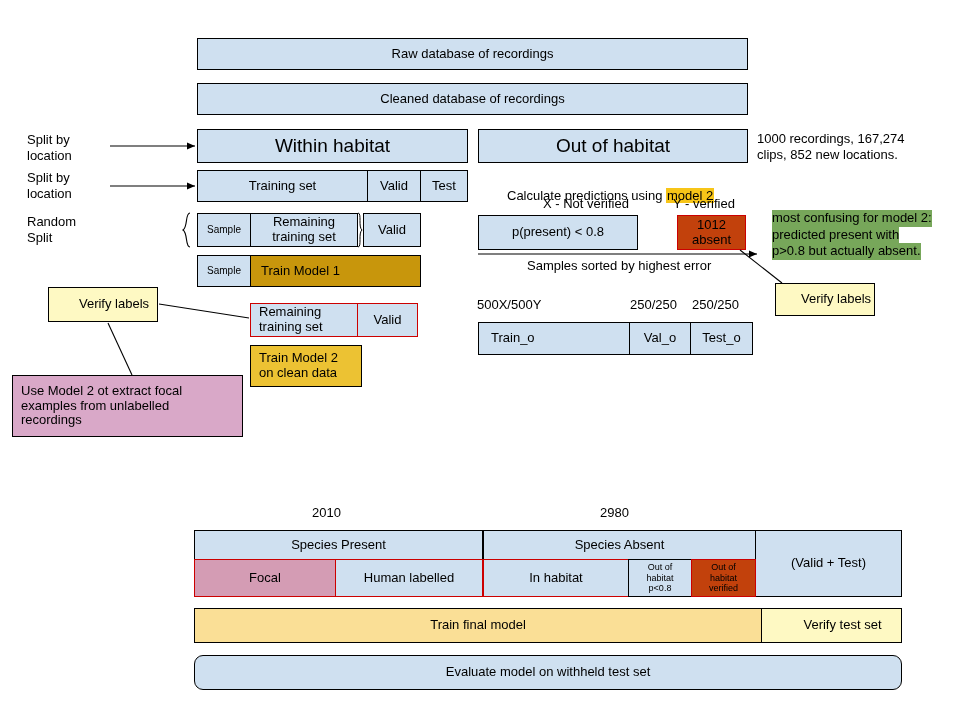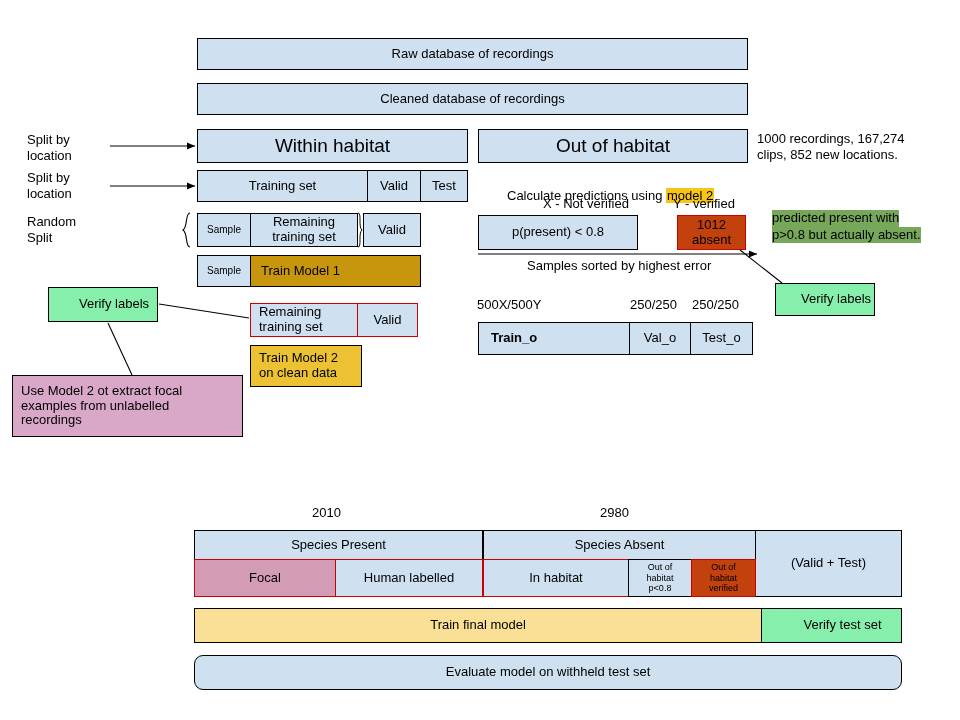--- a/index.html
+++ b/index.html
@@ -14,21 +14,21 @@
     position:absolute;box-sizing:border-box;
     border:1px solid #000;
     display:flex;align-items:center;justify-content:center;
     text-align:center;line-height:1.15;
     font-size:13px;
   }
   .blue{background:#cfe0f0;}
   .gold{background:#c8960c;}
   .yellow{background:#ecc233;}
   .lightyellow{background:#fadf96;}
-  .red{background:#86efac;padding-left:22px;}
+  .red{background:#fef9c3;padding-left:22px;}
   .green{background:#c2410c;}
   .pinkbox{background:#d9a8c8;}
   .mauve{background:#d49cb4;}
   .redborder{border:1px solid #cc0000;}
   .lbl{position:absolute;font-size:13px;line-height:1.25;white-space:pre-line;}
   .tiny{font-size:9px;}
   .small{font-size:10px;}
   .big{font-size:19px;}
   .hl{background:#f7c518;padding:0 1px;}
   svg.overlay{position:absolute;left:0;top:0;width:960px;height:720px;pointer-events:none;}
@@ -128,31 +128,32 @@
   <span>1012
 absent</span>
 </div>
 
 <div class="lbl" style="left:527px;top:258px;">Samples sorted by highest error</div>
 
 <div class="lbl" style="left:477px;top:297px;">500X/500Y</div>
 <div class="lbl" style="left:630px;top:297px;">250/250</div>
 <div class="lbl" style="left:692px;top:297px;">250/250</div>
 
-<div class="box blue" style="left:478px;top:322px;width:152px;height:33px;justify-content:flex-start;padding-left:12px;font-weight:bold;">
+<div class="box blue" style="left:478px;top:322px;width:152px;height:33px;justify-content:flex-start;padding-left:12px;">
   <span>Train_o</span>
 </div>
 <div class="box blue" style="left:629px;top:322px;width:62px;height:33px;">
   <span>Val_o</span>
 </div>
 <div class="box blue" style="left:690px;top:322px;width:63px;height:33px;">
   <span>Test_o</span>
 </div>
 
 <div class="txtblock" style="left:772px;top:210px;width:185px;">
+  <div><span class="greenline">most confusing for model 2:</span></div>
   <div><span class="greenline">predicted present with</span></div>
   <div><span class="greenline">p&gt;0.8 but actually absent.</span></div>
 </div>
 
 <div class="box red" style="left:775px;top:283px;width:100px;height:33px;">
   <span>Verify labels</span>
 </div>
 
 <div class="lbl" style="left:312px;top:505px;">2010</div>
 <div class="lbl" style="left:600px;top:505px;">2980</div>

